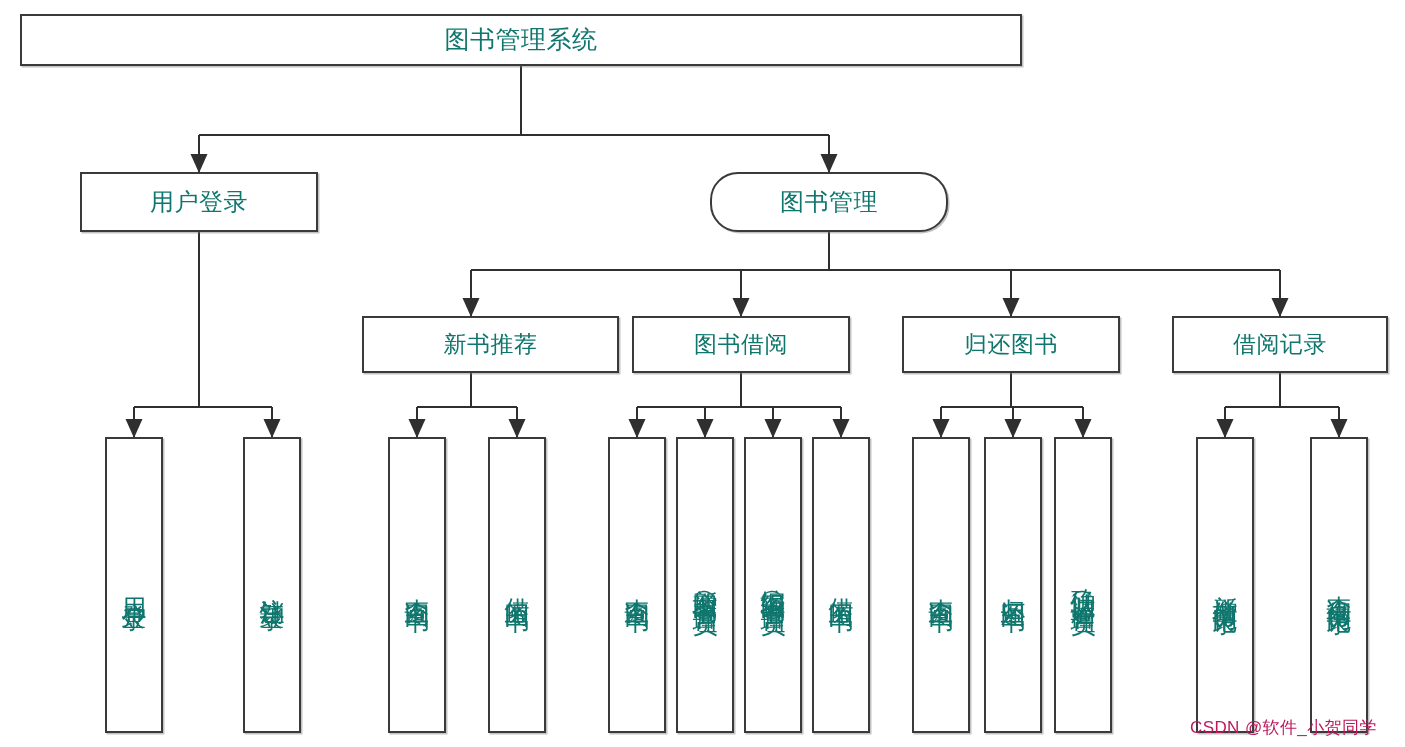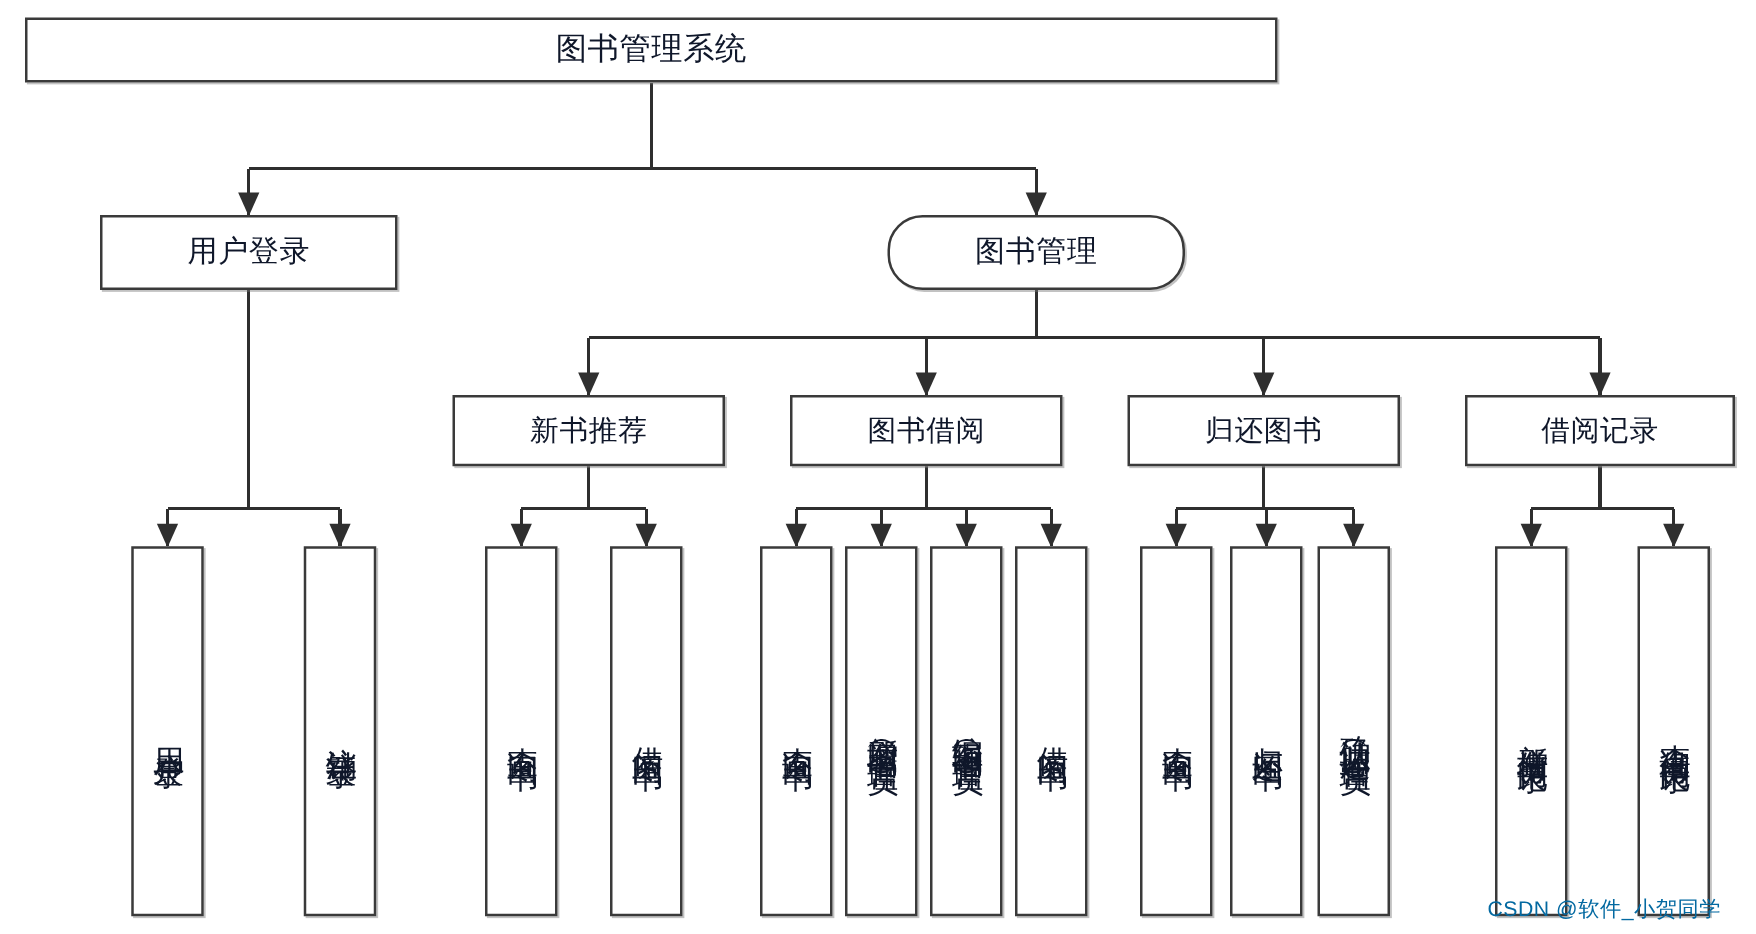--- a/index.html
+++ b/index.html
@@ -29,21 +29,21 @@
     position: absolute;
     box-sizing: border-box;
     background: #ffffff;
     border: 2.6px solid #3a3a3a;
     box-shadow: 1.5px 1.5px 0 rgba(120,120,120,0.45);
     display: flex;
     align-items: center;
     justify-content: center;
   }
   .node-label {
-    color: #0f172a;
+    color: #0f766e;
     letter-spacing: 0.5px;
     line-height: 1.18;
     text-align: center;
     white-space: nowrap;
   }
   .node-root .node-label { font-size: 25px; }
   .node-l1 .node-label { font-size: 24px; }
   .node-l2 .node-label { font-size: 23px; }
   .node-leaf {
     align-items: center;
@@ -52,21 +52,21 @@
   .node-leaf .node-label {
     writing-mode: vertical-rl;
     text-orientation: upright;
     font-size: 25px;
     letter-spacing: 3.5px;
     line-height: 1.0;
     white-space: nowrap;
   }
   .watermark {
     position: absolute;
-    color: #0369a1;
+    color: #be185d;
     font-size: 17px;
     letter-spacing: 0.4px;
     white-space: nowrap;
     pointer-events: none;
   }
 </style>
 </head>
 <body>
 
 <div id="diagram-root">
@@ -127,21 +127,21 @@
   <div id="node-layer">
       <div class="node-box node-root" style="left: 20px; top: 14px; width: 1002px; height: 52px;">
         <span class="node-label">图书管理系统</span>
       </div>
       <div class="node-box node-l1" style="left: 80px; top: 172px; width: 238px; height: 60px;">
         <span class="node-label">用户登录</span>
       </div>
       <div class="node-box node-l1" style="left: 710px; top: 172px; width: 238px; height: 60px; border-radius: 28px;">
         <span class="node-label">图书管理</span>
       </div>
-      <div class="node-box node-l2" style="left: 362px; top: 316px; width: 218px; height: 57px;">
+      <div class="node-box node-l2" style="left: 362px; top: 316px; width: 257px; height: 57px;">
         <span class="node-label">新书推荐</span>
       </div>
       <div class="node-box node-l2" style="left: 632px; top: 316px; width: 218px; height: 57px; font-family: Liberation Serif, serif;">
         <span class="node-label">图书借阅</span>
       </div>
       <div class="node-box node-l2" style="left: 902px; top: 316px; width: 218px; height: 57px;">
         <span class="node-label">归还图书</span>
       </div>
       <div class="node-box node-l2" style="left: 1172px; top: 316px; width: 216px; height: 57px;">
         <span class="node-label">借阅记录</span>

